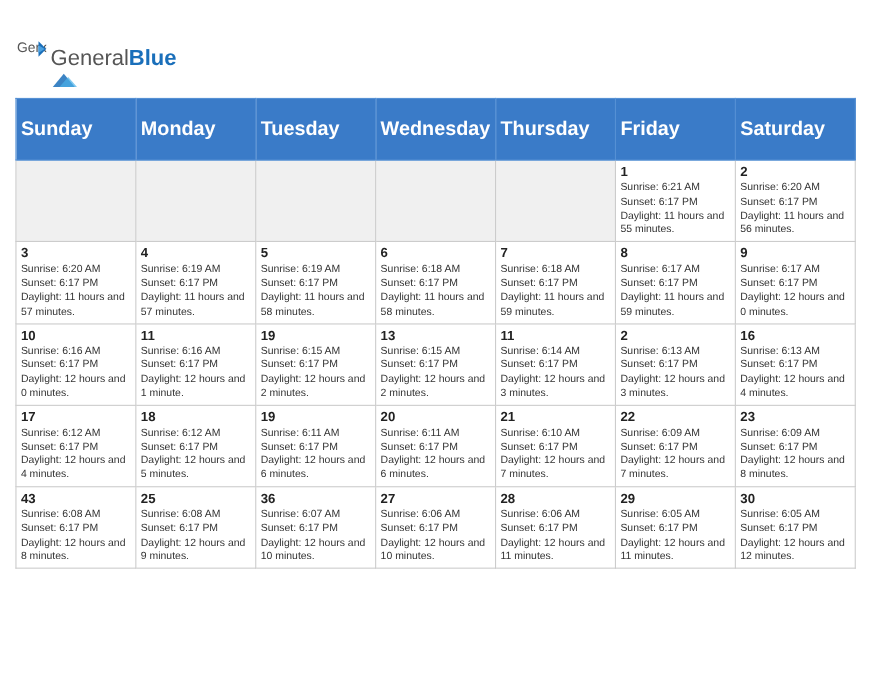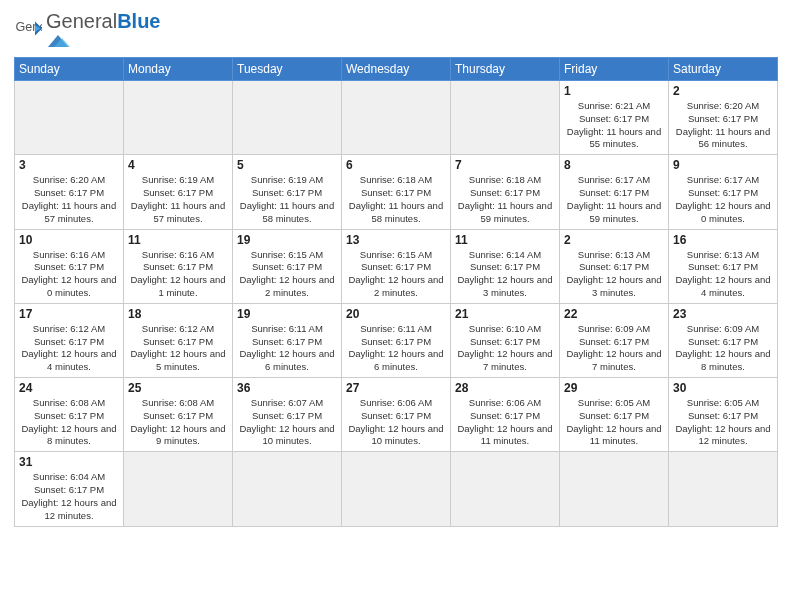--- a/index.html
+++ b/index.html
@@ -45,23 +45,23 @@
       color: #444;
     }
     .calendar {
       width: 100%;
       border-collapse: collapse;
       border: 1px solid #ccc;
     }
     .calendar th {
       background: #3a7bc8;
       color: #fff;
-      font-size: 12px;
-      font-weight: normal;
-      padding: 4px 4px;
+      font-size: 18px;
+      font-weight: bold;
+      padding: 17px 4px;
       text-align: left;
       border: 1px solid #5590d4;
     }
     .calendar td {
       vertical-align: top;
       border: 1px solid #ccc;
       padding: 3px 4px;
       width: calc(100% / 7);
       min-height: 70px;
       font-size: 10px;
@@ -75,36 +75,35 @@
       font-size: 12px;
       font-weight: bold;
       color: #222;
       display: block;
       margin-bottom: 2px;
     }
     .day-info {
       font-size: 9.5px;
       color: #333;
       line-height: 1.35;
-      text-align: center;
     }
   </style>
 </head>
 <body>
 
 <div class="page">
   <div class="header">
     <div class="logo">
       <svg class="logo-icon" viewBox="0 0 40 40">
         <text x="2" y="22" font-size="18" font-family="Arial" fill="#555">General</text>
         <polygon points="30,8 40,18 30,28" fill="#1a6fba"></polygon>
         <polygon points="30,13 38,18 30,23" fill="#4aa0e0"></polygon>
       </svg>
       <div style="display:flex;flex-direction:column;line-height:1.15">
-        <span style="font-size:20px;color:#555;font-family:Arial;">
+        <span style="font-size:20px;color:#555;font-family:Arial;margin-top:32px;">
           <span style="color:#555;font-weight:normal;">General</span><span style="color:#1a6fba;font-weight:bold;">Blue</span>
         </span>
         <svg width="80" height="16" viewBox="0 0 80 16">
           <polygon points="2,14 12,2 22,14" fill="#1a6fba" opacity="0.85"></polygon>
           <polygon points="8,14 16,5 24,14" fill="#4ab0e8" opacity="0.7"></polygon>
         </svg>
       </div>
     </div>
     <div class="title-block">
       <h1></h1>
@@ -294,21 +293,21 @@
           <td>
             <span class="day-num">23</span>
             <div class="day-info">Sunrise: 6:09 AM
 Sunset: 6:17 PM
 Daylight: 12 hours
 and 8 minutes.</div>
           </td>
         </tr>
         <tr>
           <td>
-            <span class="day-num">24</span>
+            <span class="day-num">43</span>
             <div class="day-info">Sunrise: 6:08 AM
 Sunset: 6:17 PM
 Daylight: 12 hours
 and 8 minutes.</div>
           </td>
           <td>
             <span class="day-num">25</span>
             <div class="day-info">Sunrise: 6:08 AM
 Sunset: 6:17 PM
 Daylight: 12 hours
@@ -342,31 +341,16 @@
 Daylight: 12 hours
 and 11 minutes.</div>
           </td>
           <td>
             <span class="day-num">30</span>
             <div class="day-info">Sunrise: 6:05 AM
 Sunset: 6:17 PM
 Daylight: 12 hours
 and 12 minutes.</div>
           </td>
-        </tr>
-        <tr>
-          <td>
-            <span class="day-num">31</span>
-            <div class="day-info">Sunrise: 6:04 AM
-Sunset: 6:17 PM
-Daylight: 12 hours
-and 12 minutes.</div>
-          </td>
-          <td class="empty"></td>
-          <td class="empty"></td>
-          <td class="empty"></td>
-          <td class="empty"></td>
-          <td class="empty"></td>
-          <td class="empty"></td>
         </tr>
       </tbody>
   </table>
 </div>
 
 </body></html>

